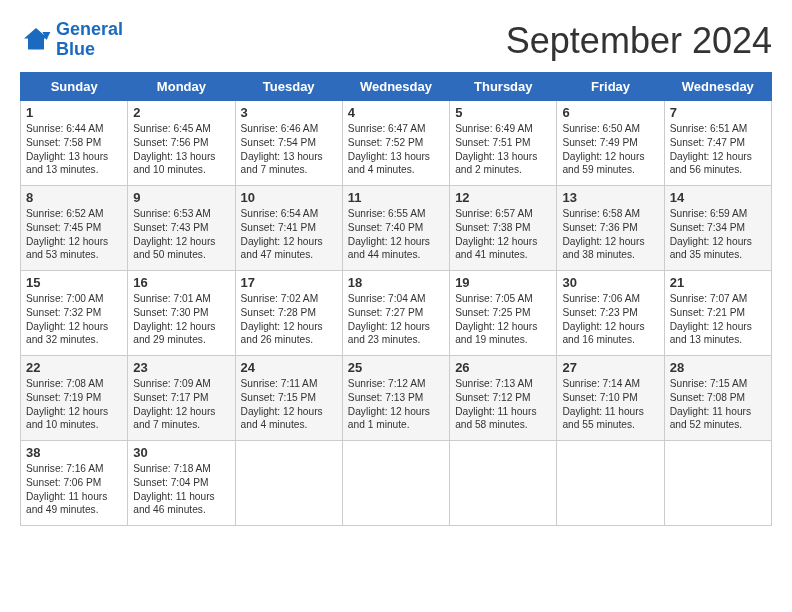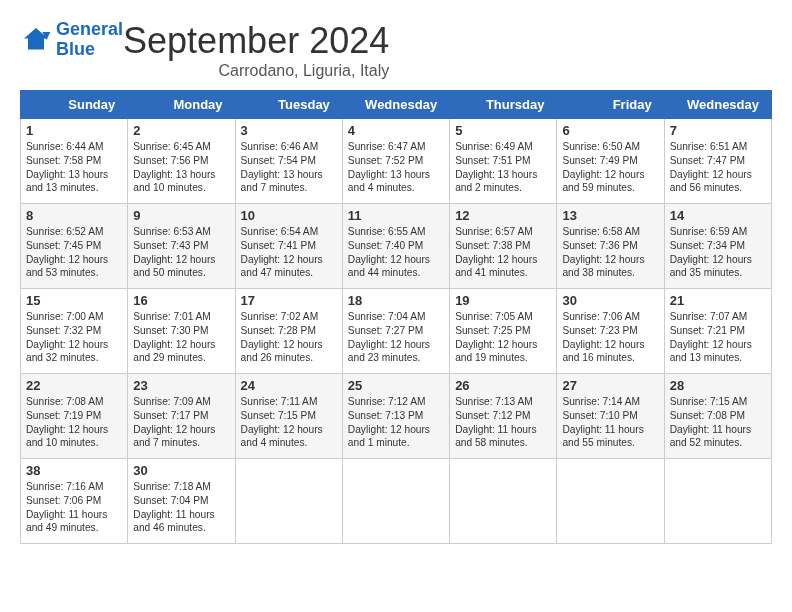--- a/index.html
+++ b/index.html
@@ -5,20 +5,21 @@
     * { box-sizing: border-box; margin: 0; padding: 0; }
     body {
       font-family: Arial, sans-serif;
       background: #fff;
       width: 792px;
       min-height: 612px;
       padding: 20px;
     }
     .header {
       display: flex;
+      justify-content: space-between;
       align-items: flex-start;
       margin-bottom: 10px;
     }
     .logo {
       display: flex;
       align-items: center;
       gap: 4px;
     }
     .logo-text {
       font-size: 18px;
@@ -47,21 +48,21 @@
       width: 100%;
       border-collapse: collapse;
       table-layout: fixed;
     }
     thead th {
       background: #2e6bbd;
       color: #fff;
       font-size: 13px;
       font-weight: bold;
       padding: 6px 12px;
-      text-align: right;
+      text-align: center;
       border: 1px solid #2e6bbd;
       margin-left: 47px;
     }
     tbody td {
       border: 1px solid #ccc;
       vertical-align: top;
       padding: 4px 5px;
       font-size: 10.5px;
       color: #333;
       height: 85px;
@@ -96,21 +97,20 @@
       <polygon points="20,5 35,18 30,18 30,32 10,32 10,18 5,18" fill="#1a6bbf"></polygon>
       <polygon points="28,10 38,10 33,20" fill="#1a6bbf"></polygon>
     </svg>
     <div class="logo-text">
       <div><span>General</span></div>
       <div><span>Blue</span></div>
     </div>
   </div>
   <div class="title-block">
     <div class="month-title">September 2024</div>
-    <div class="location-title">Carrodano, Liguria, Italy</div>
   </div>
 </div>
 
 <table>
   <thead>
     <tr>
       <th>Sunday</th>
       <th>Monday</th>
       <th>Tuesday</th>
       <th>Wednesday</th>

